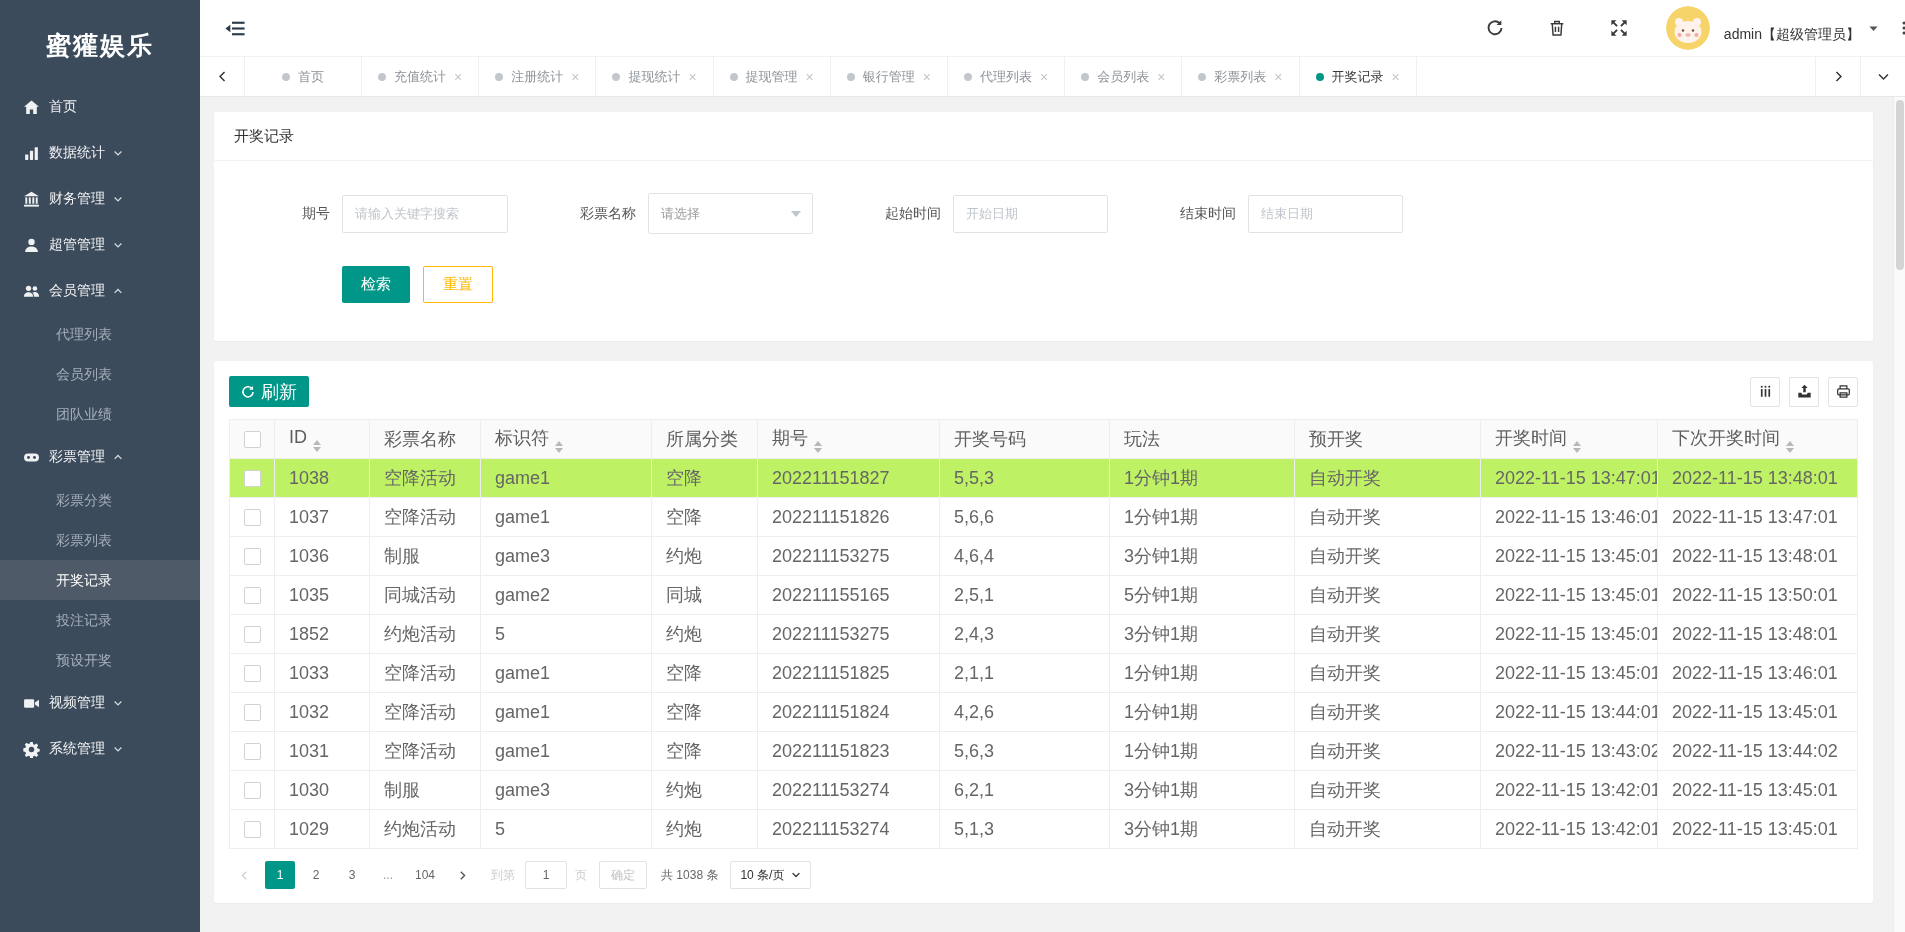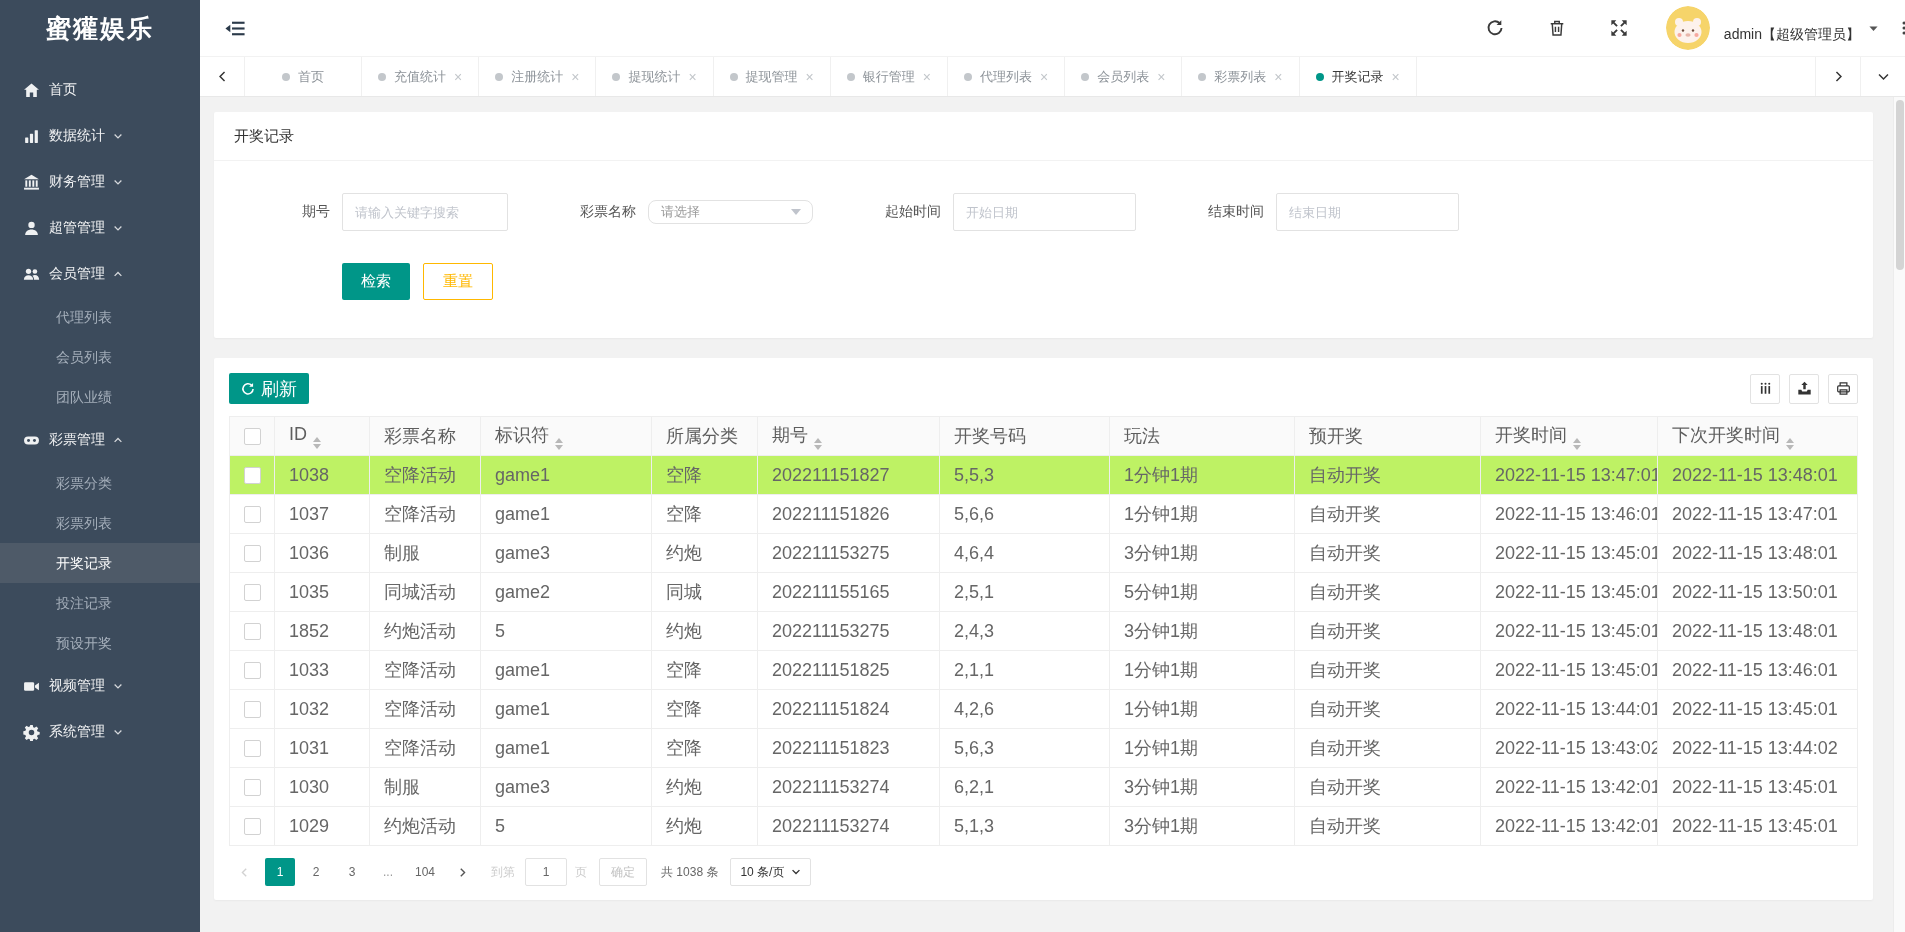--- a/index.html
+++ b/index.html
@@ -2,21 +2,21 @@
 <html><head>
 <meta charset="utf-8">
 <style>
   * { margin:0; padding:0; box-sizing:border-box; }
   html,body { width:1905px; height:932px; overflow:hidden; }
   body { position:relative; background:#f2f2f2; font-family:"Liberation Sans","DejaVu Sans",sans-serif; }
   svg { display:block; width:100%; height:100%; }
 
   
   .sidebar { position:absolute; left:0; top:0; bottom:0; width:200px; background:#3c4b5c; z-index:5; }
-  .logo { height:57px; display:flex; align-items:center; justify-content:center; color:#fff; font-size:25px; font-weight:bold; letter-spacing:2px; }
+  .logo { height:57px; display:flex; align-items:center; justify-content:center; color:#fff; font-size:25px; font-weight:bold; letter-spacing:2px;margin-top:17px; }
   .menu { padding-top:10px; }
   .menu-item { height:46px; display:flex; align-items:center; padding-left:23px; color:rgba(255,255,255,.92); font-size:14px; cursor:pointer; }
   .mi-icon { width:17px; height:17px; margin-right:9px; flex:0 0 auto; }
   .mi-arrow { width:12px; height:12px; margin-left:7px; opacity:.85; }
   .menu-sub { height:40px; line-height:40px; padding-left:56px; color:#a5afbb; font-size:14px; cursor:pointer; }
   .menu-sub.active { background:#4e5a68; color:#fff; }
 
   
   .main { position:absolute; left:200px; top:0; right:0; bottom:0; }
   .topbar { height:57px; background:#fff; display:flex; align-items:center; padding:0 0 0 24px; border-bottom:1px solid #f2f2f2; }
@@ -47,23 +47,23 @@
   .scrollstrip { position:absolute; top:97px; right:0; bottom:0; width:12px; background:#fafafa; border-left:1px solid #ececec; }
   .scrollthumb { width:8px; margin:3px auto 0; height:170px; background:#d4d4d4; border-radius:4px; cursor:pointer; }
   .card { background:#fff; border-radius:2px; box-shadow:0 1px 2px rgba(0,0,0,.04); }
   .search-card { margin:15px 20px 0 14px; }
   .card-title { height:49px; display:flex; align-items:center; padding:0 20px; font-size:15px; color:#333; border-bottom:1px solid #f2f2f2; }
   .form { padding:32px 0 0 30px; display:flex; align-items:center; }
   .fgroup { display:flex; align-items:center; margin-right:42px; }
   .flabel { width:86px; text-align:right; margin-right:12px; font-size:14px; color:#555; white-space:nowrap; }
   .inp { height:38px; border:1px solid #e2e2e2; border-radius:2px; padding:0 12px; font-size:13px; color:#333; width:166px; background:#fff; outline:none; }
   .inp::placeholder { color:#c0c4cc; }
-  .sel { position:relative; width:165px; height:24px; border:1px solid #e2e2e2; border-radius:8px; display:flex; align-items:center; padding:0 30px 0 12px; font-size:13px; color:#999; background:#fff; cursor:pointer; }
+  .sel { position:relative; width:165px; height:41px; border:1px solid #e2e2e2; border-radius:2px; display:flex; align-items:center; padding:0 30px 0 12px; font-size:13px; color:#999; background:#fff; cursor:pointer; }
   .sel-caret { position:absolute; right:11px; width:0; height:0; border-left:5px solid transparent; border-right:5px solid transparent; border-top:6px solid #c0c4cc; }
-  .date { width:183px; }
+  .date { width:155px; }
   .btn-row { padding:32px 0 38px 128px; display:flex; gap:13px; }
   .btn { height:37px; padding:0 19px; border-radius:2px; font-size:15px; display:flex; align-items:center; cursor:pointer; border:none; }
   .btn-primary { background:#009688; color:#fff; }
   .btn-reset { background:#fff; border:1px solid #ffb800; color:#ffb800; }
 
   
   .table-card { margin:20px 20px 0 14px; padding:15px 15px 14px; }
   .toolbar { display:flex; justify-content:space-between; align-items:center; margin-bottom:12px; }
   .btn-refresh { height:31px; background:#009688; color:#fff; font-size:18px; display:flex; align-items:center; gap:6px; padding:0 12px; border-radius:2px; border:none; cursor:pointer; }
   .btn-refresh .ric { width:14px; height:14px; }

